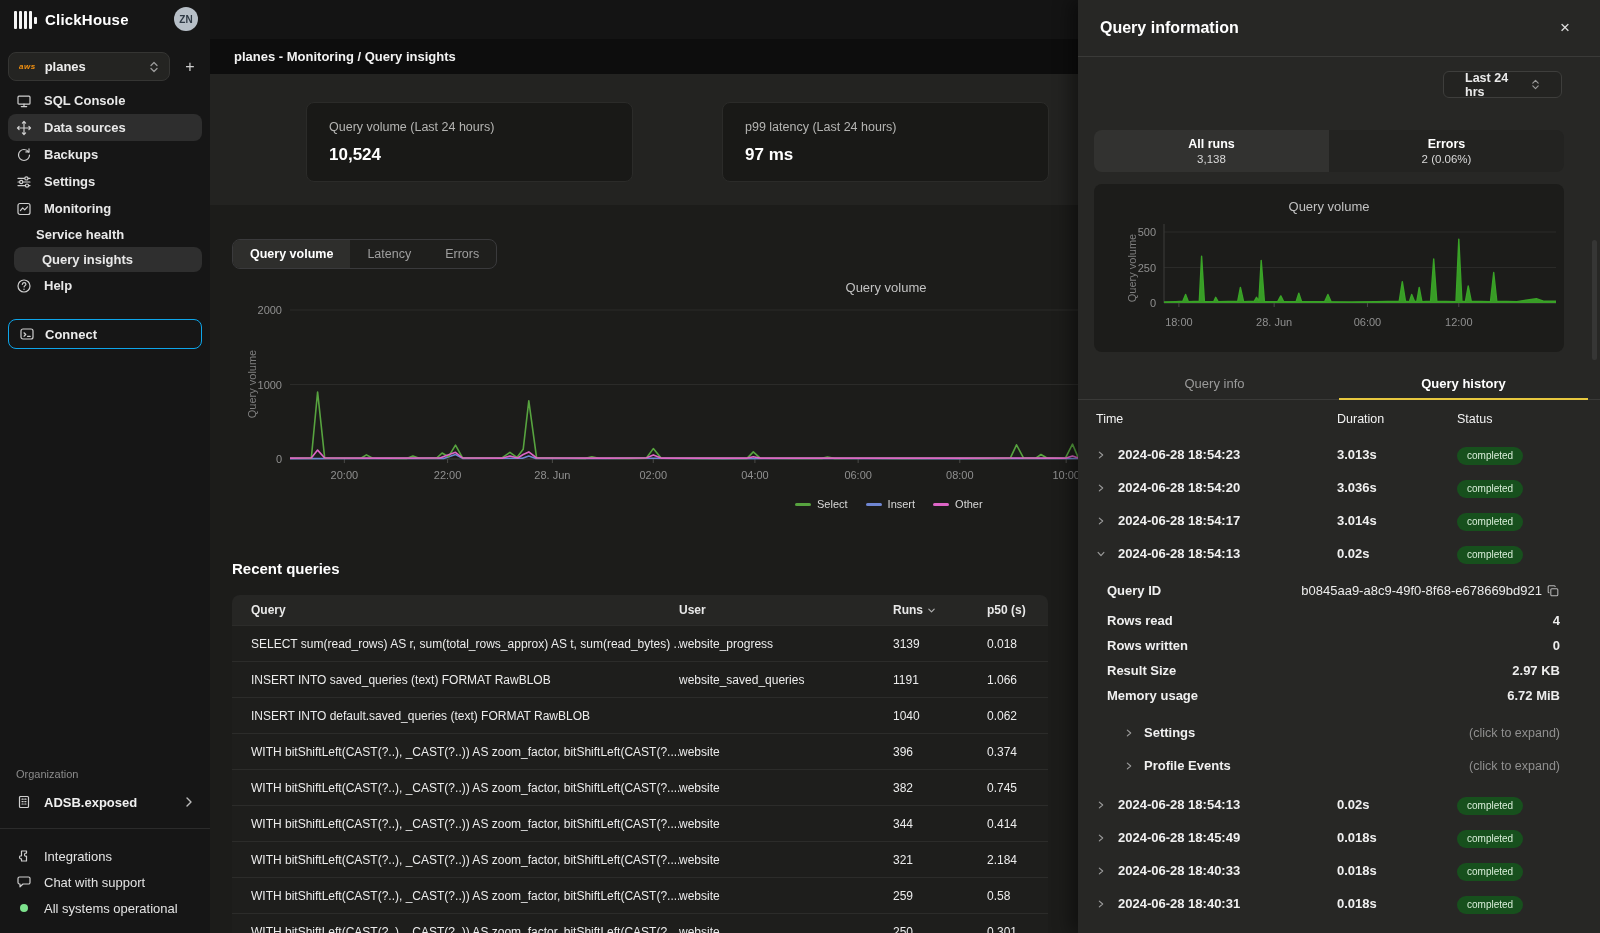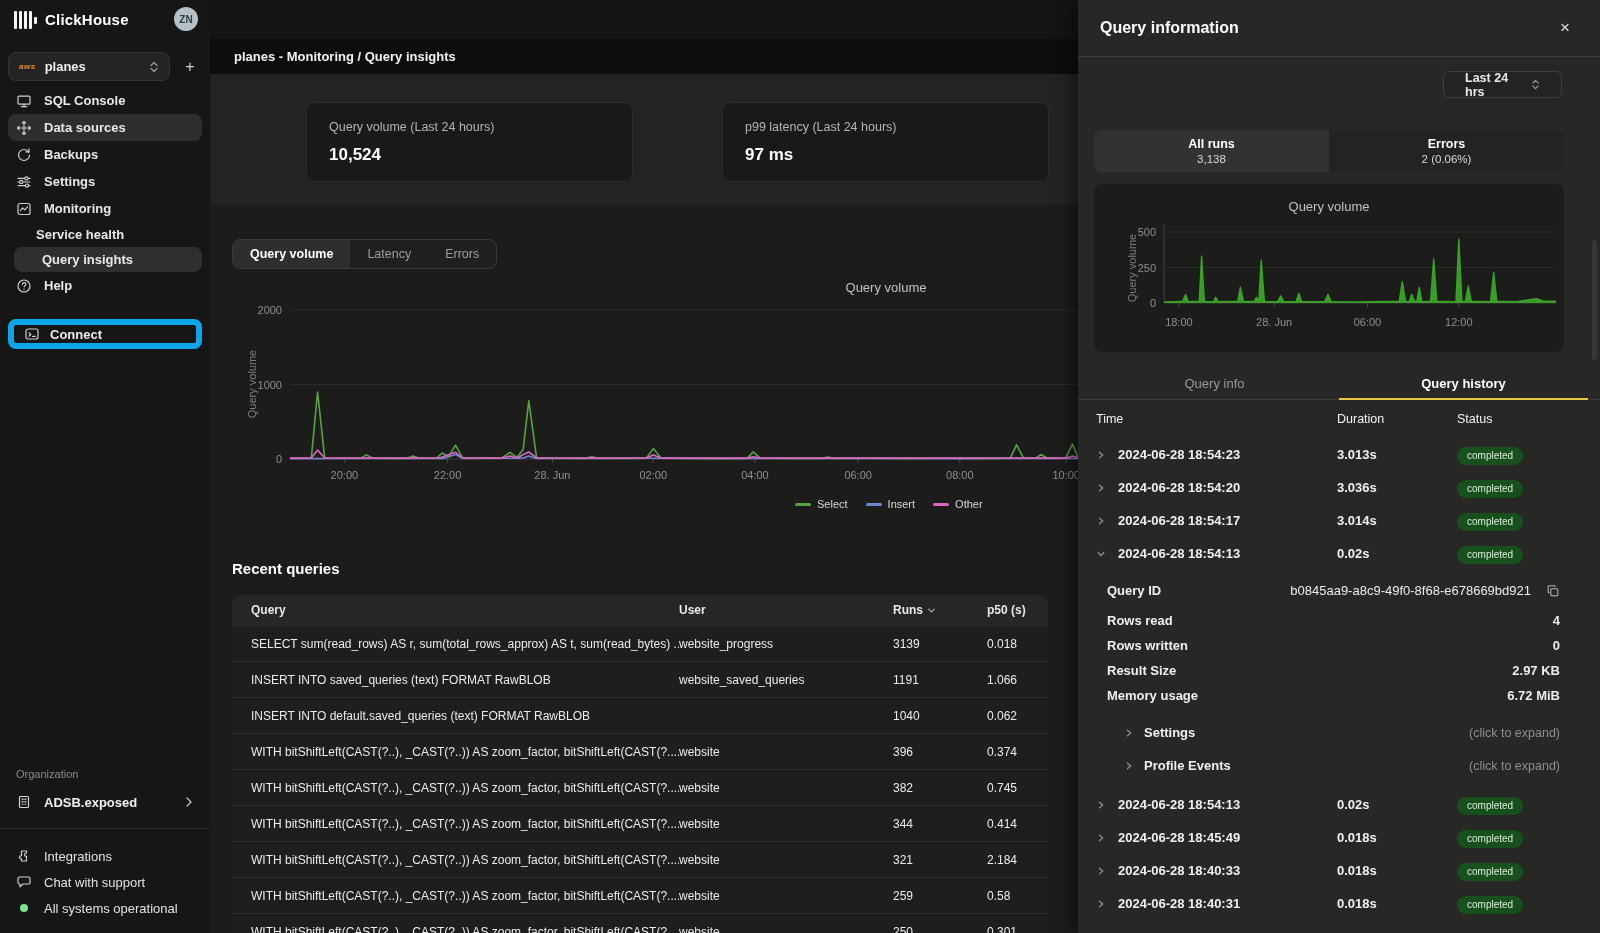--- a/index.html
+++ b/index.html
@@ -27,21 +27,21 @@
   .sel-caret { margin-left:auto; color:#9a9a9a; display:flex; }
   .plus-btn { width:24px; height:24px; color:#cfcfcf; font-size:16px; display:flex;
     align-items:center; justify-content:center; cursor:pointer; }
   .nav { margin-top:6px; display:flex; flex-direction:column; }
   .nav-item { display:flex; align-items:center; height:27px; margin:0 8px; padding:0 8px;
     border-radius:8px; gap:12px; color:#e8e8e8; font-size:13px; font-weight:600; cursor:pointer; }
   .nav-item.active { background:#2e2e2e; }
   .nav-item.sub { padding-left:28px; height:25px; font-weight:600; }
   .nav-item.sub.active { background:#2f2f2f; margin-left:14px; }
   .nav-icon { width:16px; height:16px; display:flex; align-items:center; justify-content:center; flex:none; }
-  .connect-btn { margin:20px 8px 0 8px; height:30px; border:6px solid #0ea5e9; border-radius:8px;
+  .connect-btn { margin:20px 8px 0 8px; height:30px; border:1px solid #0ea5e9; border-radius:8px;
     display:flex; align-items:center; gap:10px; padding:0 10px; color:#ececec; font-size:13px;
     font-weight:600; cursor:pointer; }
   .sidebar-bottom { margin-top:auto; padding-bottom:12px; }
   .org-label { color:#8b8b8b; font-size:11px; padding:0 16px; margin-bottom:8px; }
   .org-row { display:flex; align-items:center; gap:12px; height:28px; padding:0 16px;
     color:#f0f0f0; font-size:13px; font-weight:700; cursor:pointer; }
   .org-chevron { margin-left:auto; color:#bdbdbd; display:flex; }
   .side-divider { border-top:1px solid #2b2b2b; margin:12px 0 14px 0; }
   .foot-item { display:flex; align-items:center; gap:12px; height:26px; padding:0 16px;
     color:#e3e3e3; font-size:13px; cursor:pointer; }
@@ -119,21 +119,21 @@
   .hist-time { display:flex; align-items:center; gap:12px; color:#f0f0f0; font-size:13px; font-weight:600; }
   .row-chevron { color:#9a9a9a; display:flex; width:10px; }
   .hist-dur { color:#f0f0f0; font-size:13px; font-weight:600; }
   .pill { display:inline-block; background:var(--pill-bg,#17501d); color:var(--pill-tx,#d9eed9);
     font-size:10px; padding:3px 10px 4px 10px; border-radius:10px; }
   .details { position:absolute; left:0; top:578px; width:522px; }
   .detail-row { display:flex; align-items:center; height:25px; padding:0 40px 0 29px; }
   .detail-row.qid { margin-bottom:5px; }
   .d-label { color:#f0f0f0; font-size:13px; font-weight:700; }
   .d-value { margin-left:auto; color:#ededed; font-size:13px; font-weight:600; }
-  .qid-value { margin-left:auto; display:flex; align-items:center; gap:15px; color:#ededed; font-size:13px; }
+  .qid-value { margin-left:auto; display:flex; align-items:center; gap:4px; color:#ededed; font-size:13px; }
   .copy-icon { display:flex; cursor:pointer; }
   .expand-row { display:flex; align-items:center; height:33px; padding:0 40px 0 46px; gap:10px; cursor:pointer; }
   .expand-row .d-label { font-size:13px; }
   .expand-hint { margin-left:auto; color:#8f8f8f; font-size:12.5px; font-weight:400; }
   .panel-scrollbar { position:absolute; right:3px; top:240px; width:5px; height:120px;
     background:#4a4a4a; border-radius:3px; opacity:.45; }
   svg text { font-family:"Liberation Sans", sans-serif; }
 </style>
 </head>
 <body>

